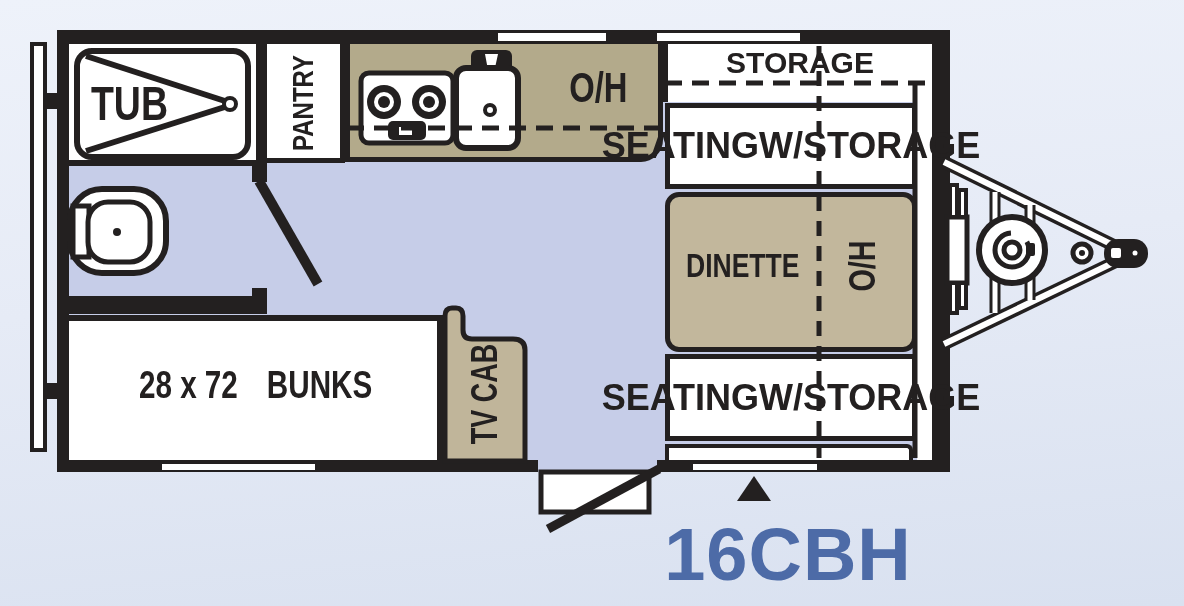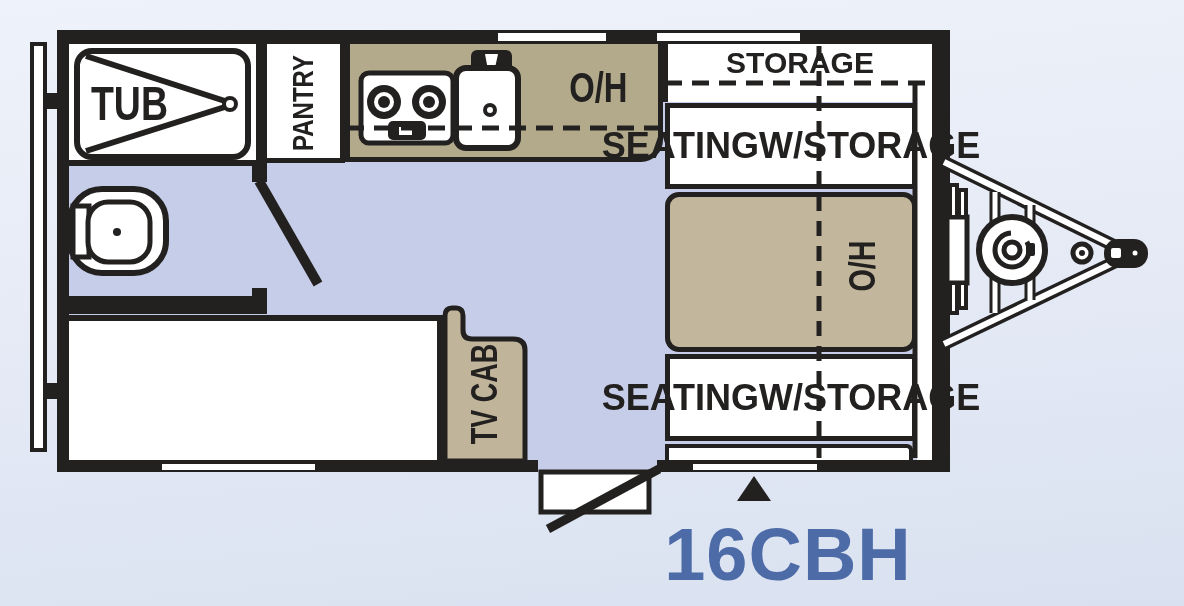--- a/index.html
+++ b/index.html
@@ -162,30 +162,37 @@
 
   <div class="lbl" style="left:665px;top:47px;width:270px;height:32px;font-size:30px;">
       <span>STORAGE</span>
     </div>
 
   <div class="lbl col" style="left:665px;top:108px;width:252px;height:76px;font-size:36px;line-height:1.05;">
     <span>SEATING</span>
     <span>W/STORAGE</span>
   </div>
 
+  <div class="lbl" style="left:686px;top:247px;width:140px;height:36px;justify-content:flex-start;font-size:34px;">
+      <span class="cond-l">DINETTE</span>
+    </div>
 
   <div class="lbl" style="left:813px;top:216px;width:100px;height:100px;">
     <span class="vspan" style="font-size:36px;">O/H</span>
     </div>
 
   <div class="lbl col" style="left:665px;top:360px;width:252px;height:76px;font-size:36px;line-height:1.05;">
     <span>SEATING</span>
     <span>W/STORAGE</span>
   </div>
 
+  <div class="lbl col" style="left:69px;top:340px;width:374px;height:90px;font-size:38px;line-height:1.18;">
+    <span class="cond">28 x 72</span>
+    <span class="cond">BUNKS</span>
+  </div>
 
   <div class="lbl" style="left:435px;top:338px;width:100px;height:112px;">
     <span class="vspan" style="font-size:36px;transform:rotate(-90deg) scaleX(0.75);">TV CAB</span>
     </div>
 
   <div class="model" style="left:640px;top:518px;width:296px;height:72px;">16CBH</div>
 
 </div>
 
 </body></html>

